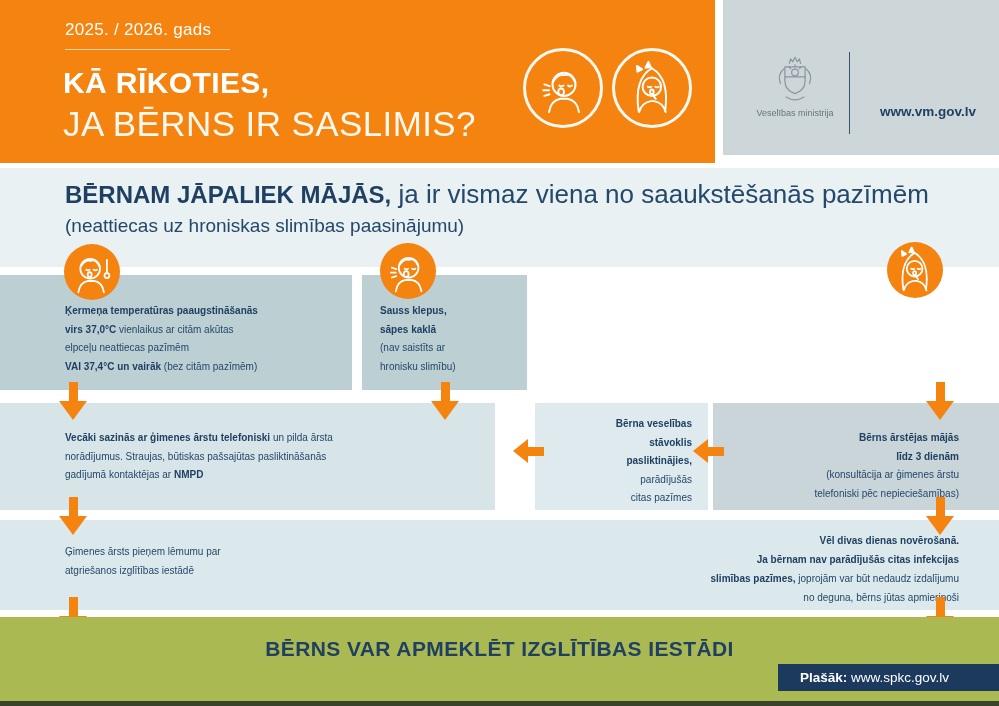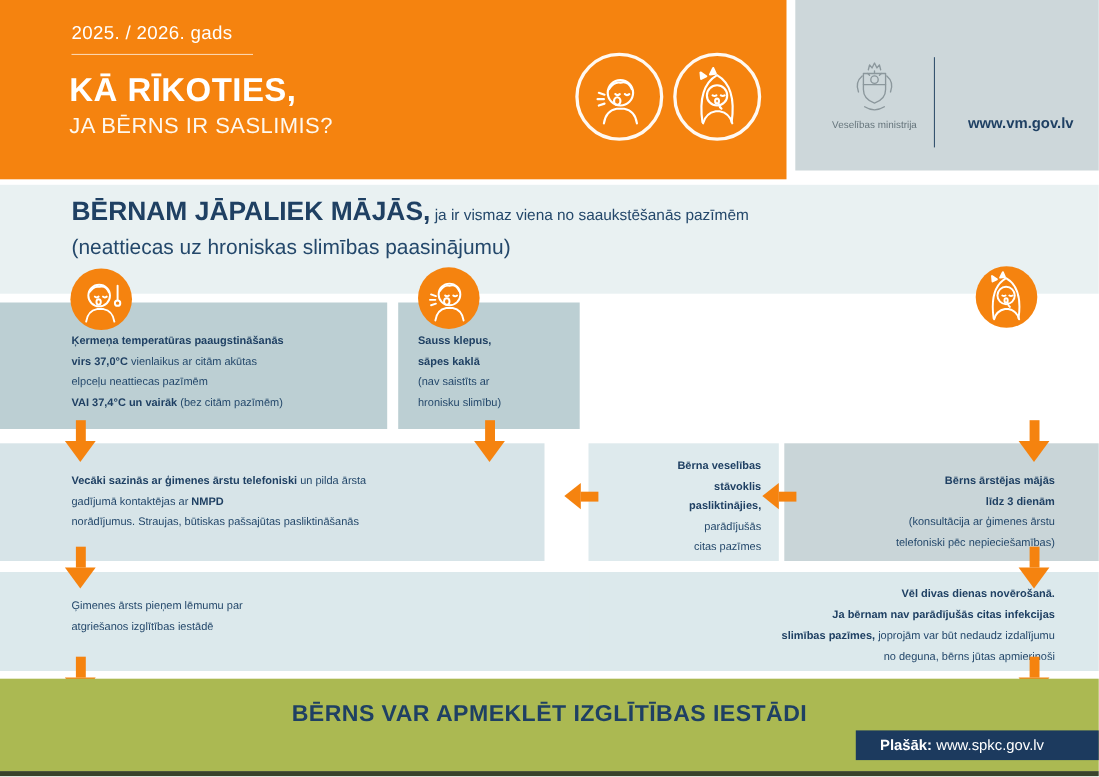--- a/index.html
+++ b/index.html
@@ -21,38 +21,38 @@
   body{font-family:"Liberation Sans", sans-serif;color:var(--navy);}
   #poster{position:relative;width:999px;height:706px;background:#fff;overflow:hidden;}
 
   .abs{position:absolute;}
 
   
   .header-orange{left:0;top:0;width:715px;height:163px;background:var(--orange);}
   .year{left:65px;top:20px;color:#fff;font-size:17px;letter-spacing:.3px;}
   .year-line{left:65px;top:49px;width:165px;height:1px;background:rgba(255,255,255,.65);}
   .title-bold{left:63px;top:66px;color:#fff;font-size:30px;font-weight:700;letter-spacing:.4px;}
-  .title-reg{left:63px;top:104px;color:#FEF8EE;font-size:20px;font-weight:400;letter-spacing:.4px;}
+  .title-reg{left:63px;top:104px;color:#FEF8EE;font-size:35px;font-weight:400;letter-spacing:.4px;}
   .header-circle{border:3px solid rgba(255,255,255,.95);border-radius:50%;width:80px;height:80px;display:flex;align-items:center;justify-content:center;}
   .hc1{left:523px;top:48px;}
   .hc2{left:612px;top:48px;}
   .header-circle svg{width:78%;height:78%;}
 
   
   .logo-box{left:723px;top:0;width:276px;height:155px;background:var(--logo-bg);}
   .coa{left:40px;top:50px;width:64px;height:56px;}
   .ministry-name{left:0px;top:108px;width:144px;text-align:center;font-size:9px;color:#66757C;}
   .logo-divider{left:126px;top:52px;width:1px;height:82px;background:#35536F;}
   .ministry-site{left:140px;top:104px;width:130px;font-size:13.5px;font-weight:700;color:var(--navy-dark);text-align:center;}
 
   
   .intro{left:0;top:168px;width:999px;height:99px;background:var(--section-bg);}
   .intro-l1{left:65px;top:11px;white-space:nowrap;}
   .intro-l1 .big{font-size:24px;font-weight:700;color:var(--navy-dark);}
-  .intro-l1 .small{font-size:14px;color:var(--navy);}
+  .intro-l1 .small{font-size:26px;color:var(--navy);}
   .intro-l2{left:65px;top:47px;font-size:19px;color:var(--navy);}
 
   
   .fbox{position:absolute;font-size:10px;line-height:18.6px;color:var(--navy);}
   .b{font-weight:700;color:var(--navy-dark);}
   .r1{top:275px;height:115px;background:var(--box-teal);}
   .box-temp{left:0;width:352px;padding:27px 10px 0 65px;}
   .box-cough{left:362px;width:165px;padding:27px 6px 0 18px;}
   .box-nose{left:537px;width:462px;padding:27px 40px 0 10px;text-align:right;}
   .r2{top:403px;height:107px;}
@@ -190,22 +190,22 @@
       <path d="M43,48 q3,2 6,0 M56,48 q3,2 6,0"></path>
       <ellipse cx="50" cy="57" rx="3" ry="4"></ellipse>
       <path d="M53,62 q1,5 4,7"></path>
       <path d="M33,18 l-9,-6 1,10 z M39,15 l5,-10 4,9 z" fill="#fff"></path>
       <path d="M28,92 q4,-16 20,-19 h6 q16,3 20,19"></path>
     </svg>
   </div>
 
   <div class="abs fbox r2 box-contact">
     <div><span class="b">Vecāki sazinās ar ģimenes ārstu telefoniski</span><span> un pilda ārsta</span></div>
+    <div><span>norādījumus. Straujas, būtiskas pašsajūtas pasliktināšanās</span></div>
     <div><span>gadījumā kontaktējas ar </span><span class="b">NMPD</span></div>
-    <div><span>norādījumus. Straujas, būtiskas pašsajūtas pasliktināšanās</span></div>
   </div>
 
   <div class="abs fbox r2 box-worse">
     <div><span class="b">Bērna veselības</span></div>
     <div><span class="b">stāvoklis</span></div>
     <div><span class="b">pasliktinājies,</span></div>
     <div><span>parādījušās</span></div>
     <div><span>citas pazīmes</span></div>
   </div>
 

